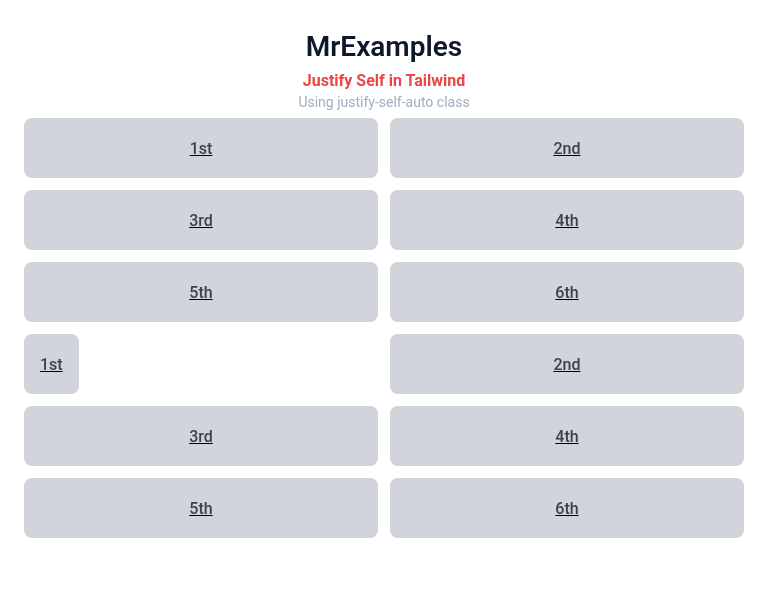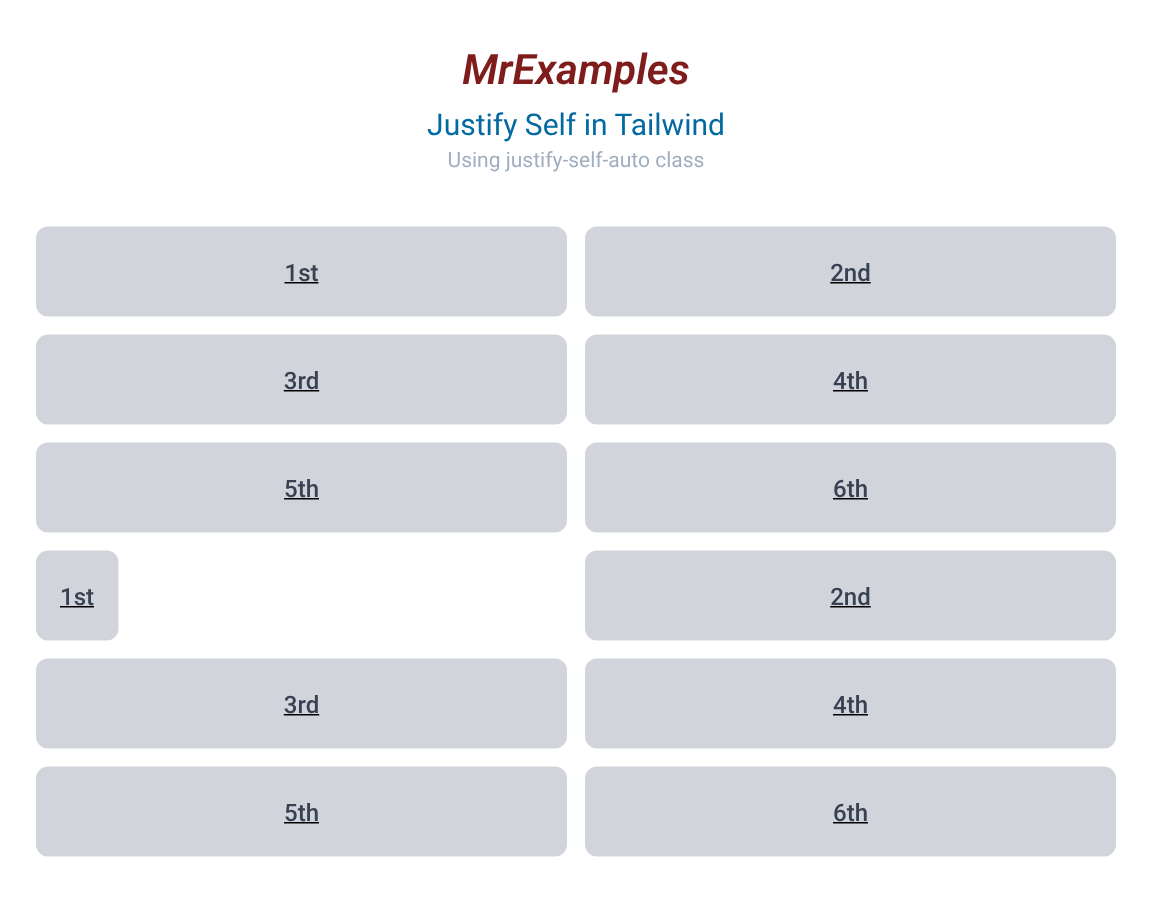--- a/index.html
+++ b/index.html
@@ -15,38 +15,37 @@
       flex-direction: column;
       align-items: center;
       padding: 30px 20px;
       min-height: 605px;
       width: 768px;
     }
 
     .page-title {
       font-size: 28px;
       font-weight: 600;
-      color: #7f1d1d;
+      color: #0f172a;
       margin-bottom: 8px;
       text-align: center;
-      font-style: italic;
     }
 
     .subtitle {
-      font-size: 20px;
-      font-weight: 400;
-      color: #0369a1;
+      font-size: 16px;
+      font-weight: 700;
+      color: #ef4444;
       margin-bottom: 4px;
       text-align: center;
     }
 
     .description {
       font-size: 14px;
       color: #a0aec0;
-      margin-bottom: 36px;
+      margin-bottom: 8px;
       text-align: center;
     }
 
     .demo-container {
       width: 100%;
       max-width: 720px;
       text-decoration: underline;
     }
 
     .grid-section {

